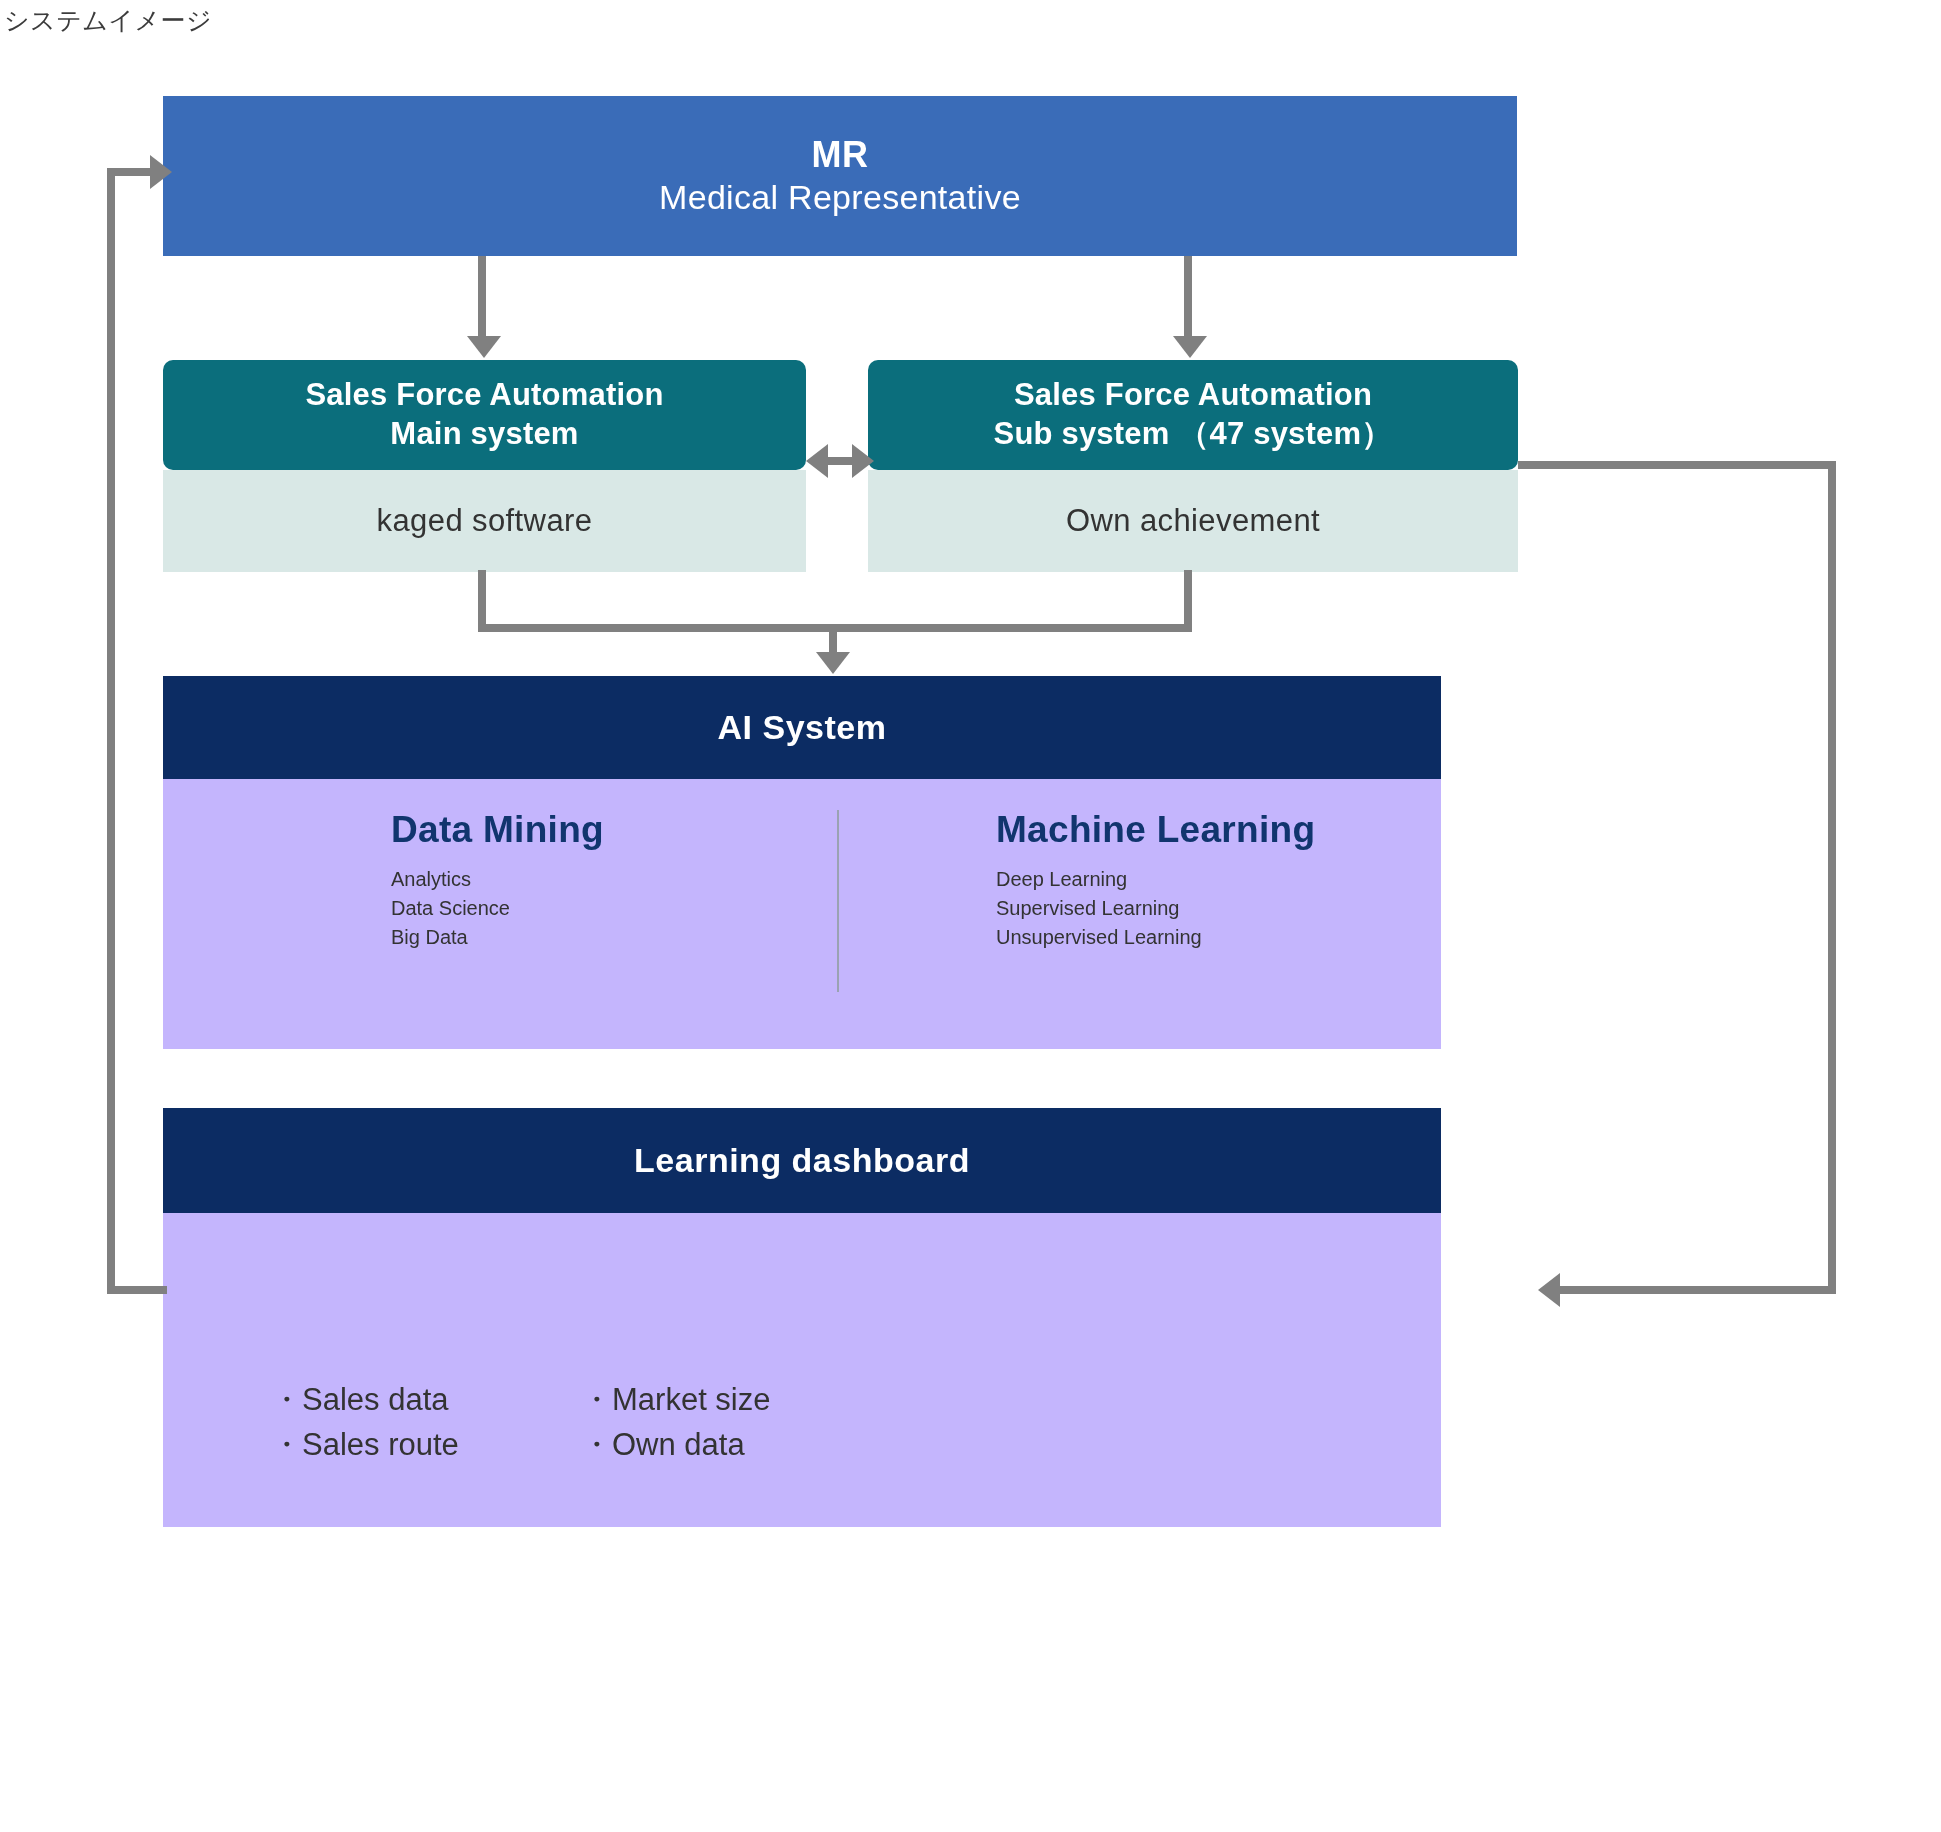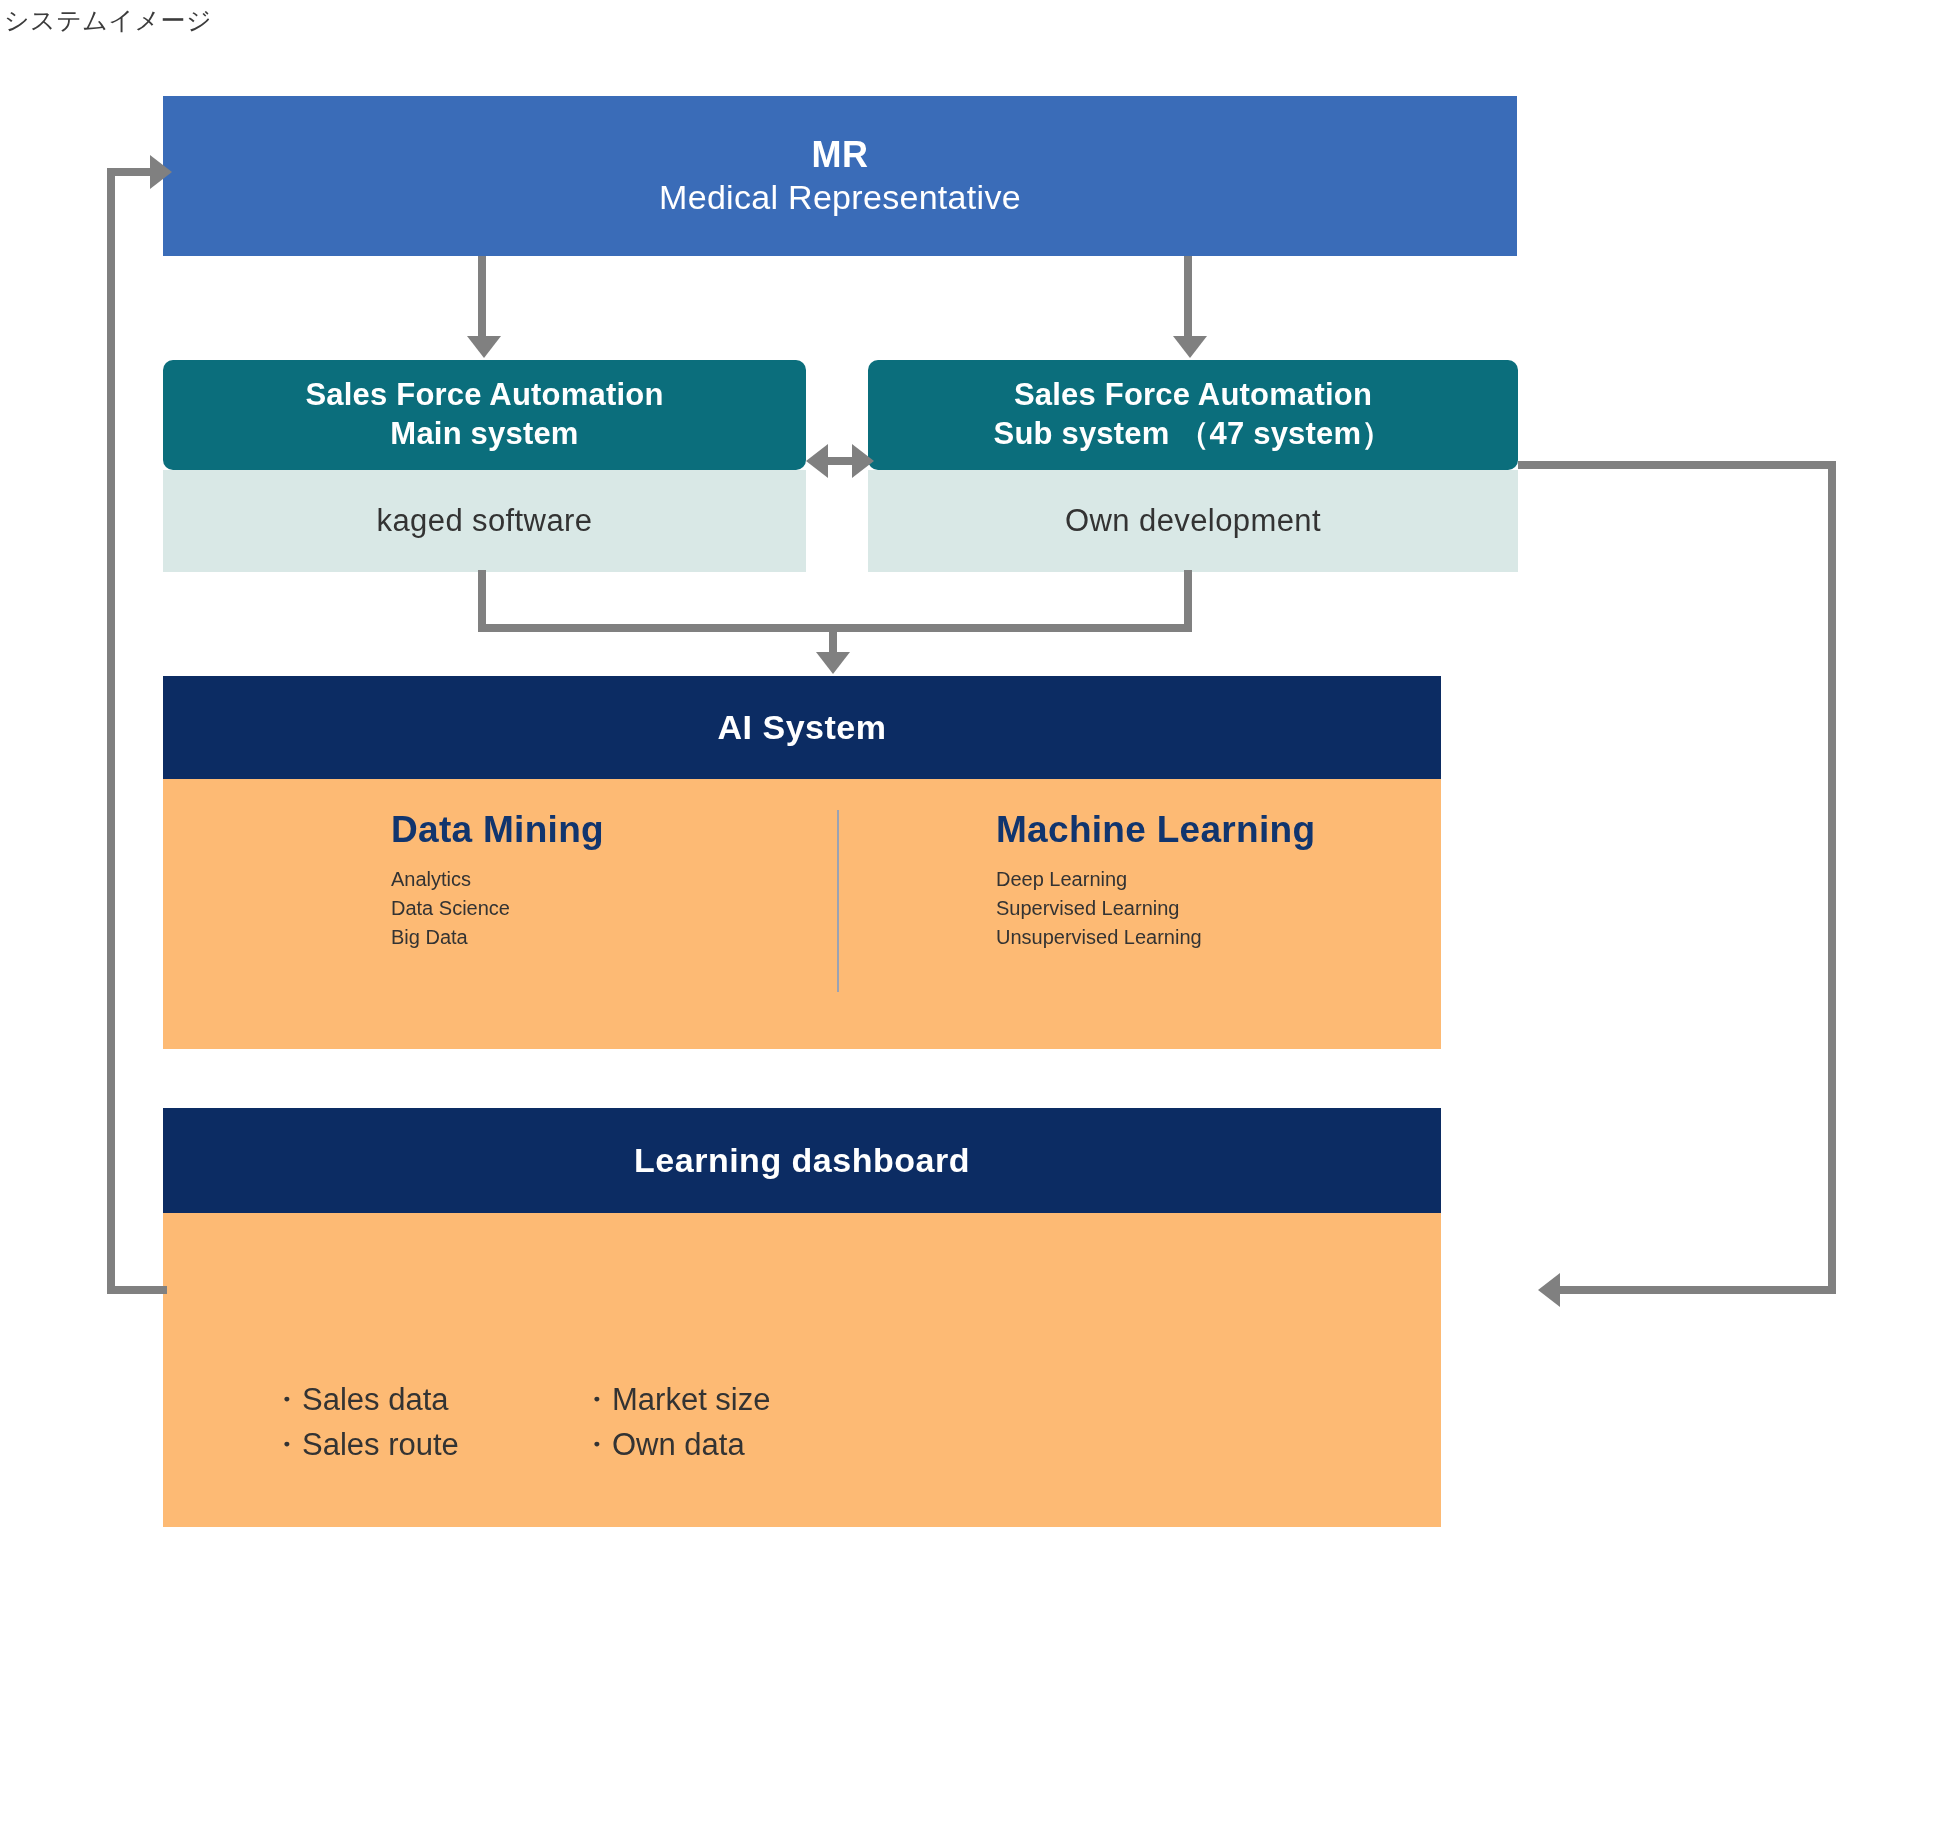--- a/index.html
+++ b/index.html
@@ -103,21 +103,21 @@
     background: #0c2c63;
     color: #ffffff;
     display: flex;
     align-items: center;
     justify-content: center;
     font-size: 34px;
     font-weight: bold;
     letter-spacing: 0.5px;
   }
   .panel-body {
-    background: #fdba74;
+    background: #c4b5fd;
   }
 
   #ai-panel { top: 676px; }
   #ai-panel .panel-head { height: 103px; }
   #ai-panel .panel-body { height: 270px; position: relative; }
 
   #dash-panel { top: 1108px; }
   #dash-panel .panel-head { height: 105px; }
   #dash-panel .panel-body { height: 314px; position: relative; }
 
@@ -217,21 +217,21 @@
       <span>Main system</span>
     </div>
     <div class="sfa-body">kaged software</div>
   </div>
 
   <div class="sfa sfa-right">
     <div class="sfa-head">
       <span>Sales Force Automation</span>
       <span>Sub system （47 system）</span>
     </div>
-    <div class="sfa-body">Own development</div>
+    <div class="sfa-body">Own achievement</div>
   </div>
 
   <div class="ln" style="left:818px; top:457px; width:40px; height:8px;"></div>
   <div class="arrow-left" style="left:806px; top:444px;"></div>
   <div class="arrow-right" style="left:852px; top:444px;"></div>
 
   <div class="ln" style="left:478px; top:570px; width:8px; height:62px;"></div>
   <div class="ln" style="left:1184px; top:570px; width:8px; height:62px;"></div>
   <div class="ln" style="left:478px; top:624px; width:714px; height:8px;"></div>
   <div class="ln" style="left:829px; top:624px; width:8px; height:30px;"></div>

